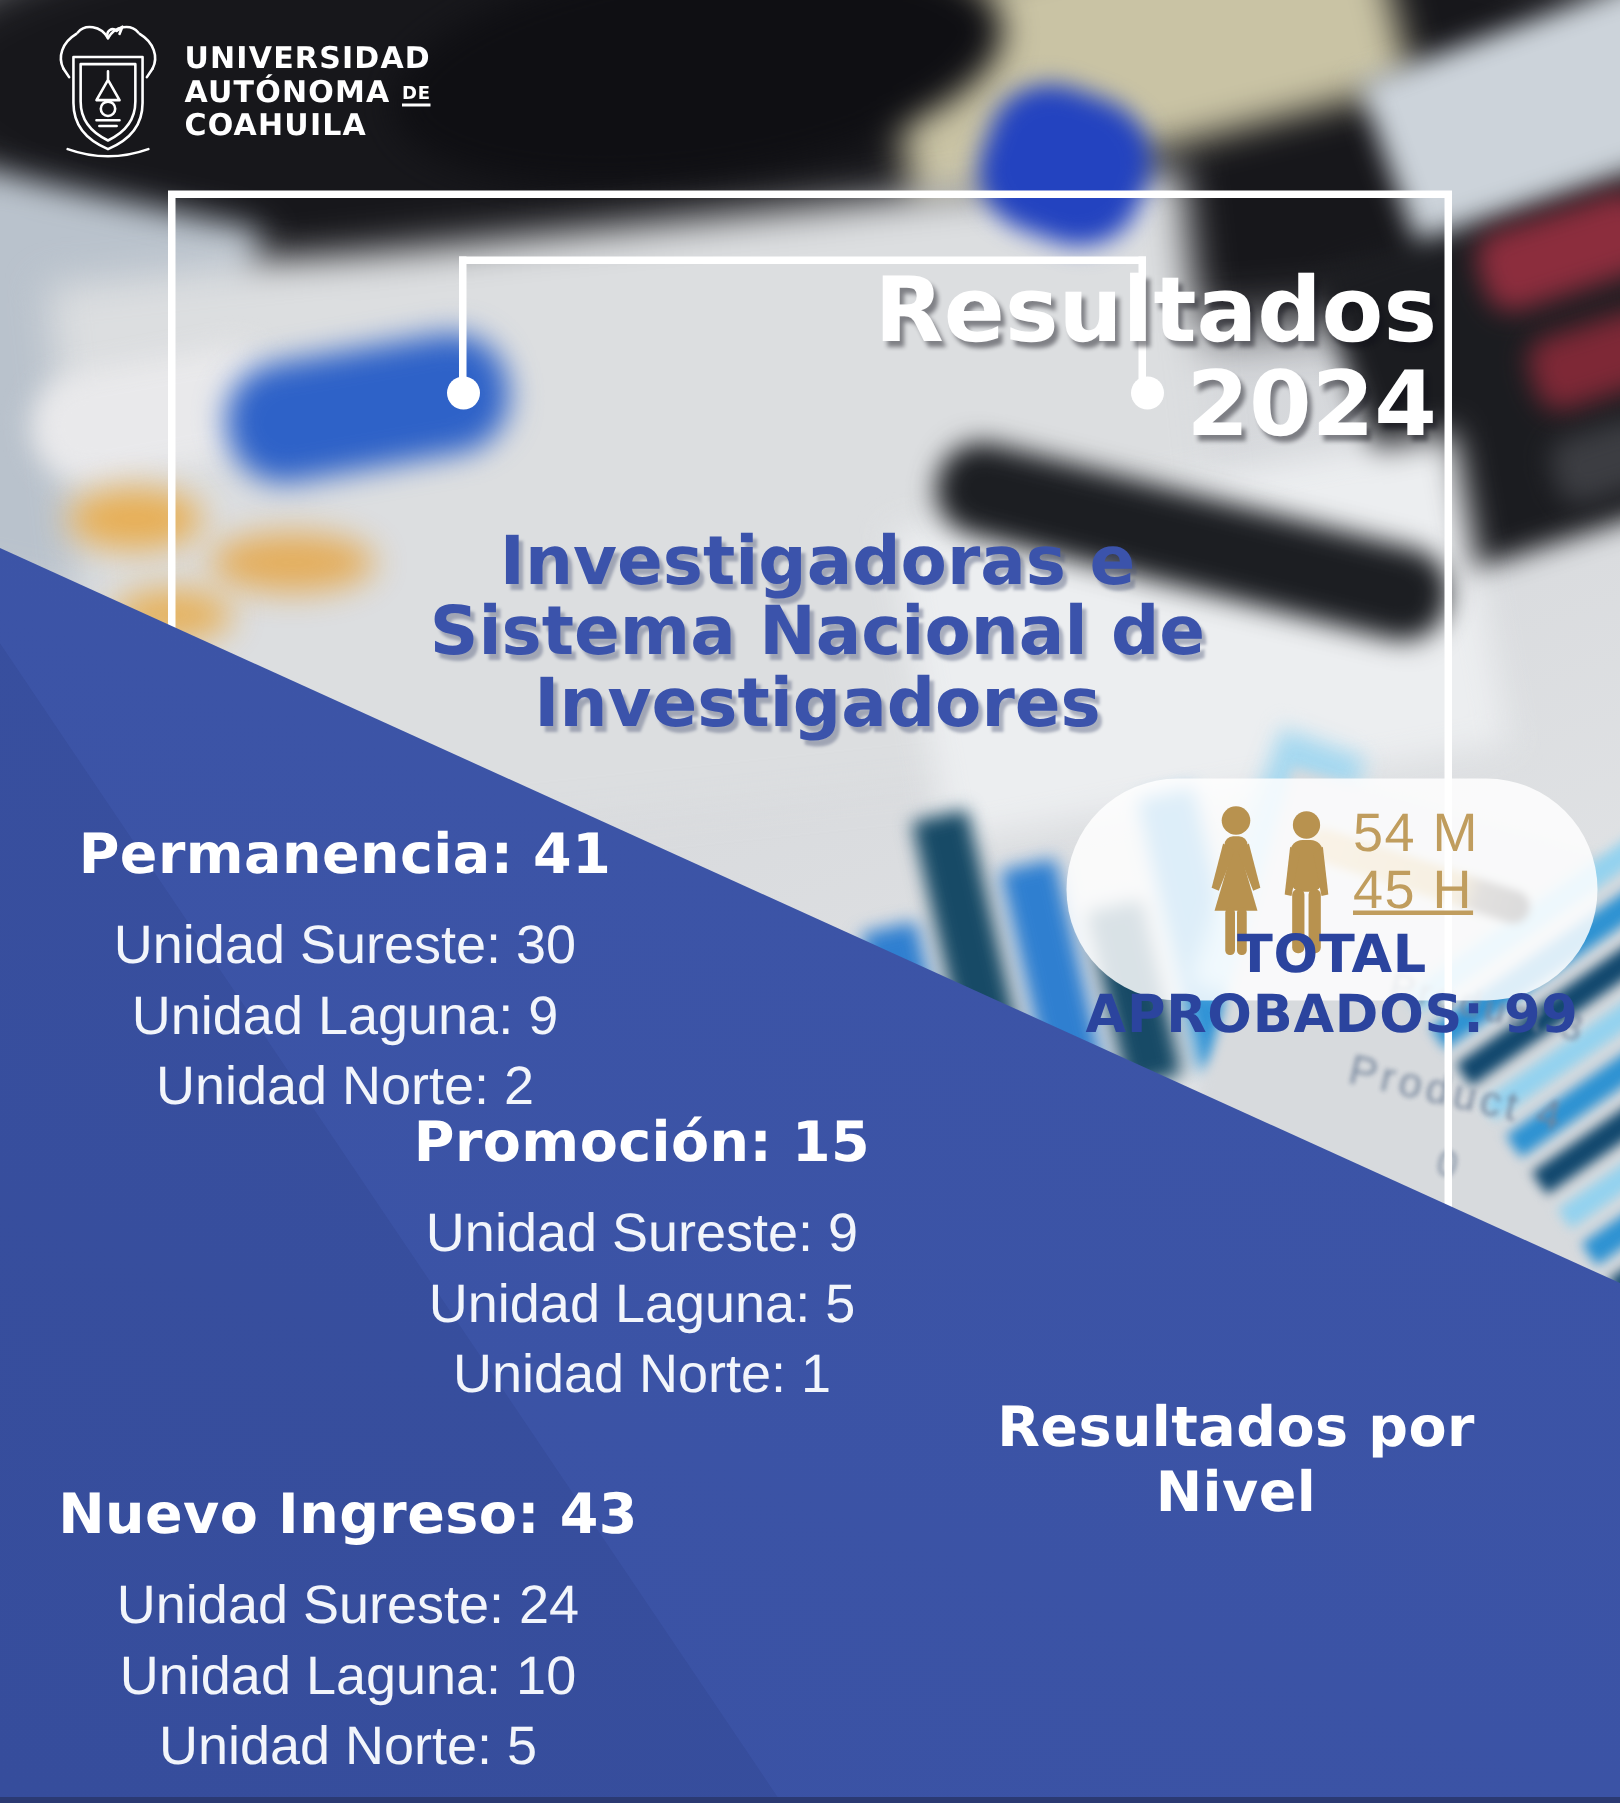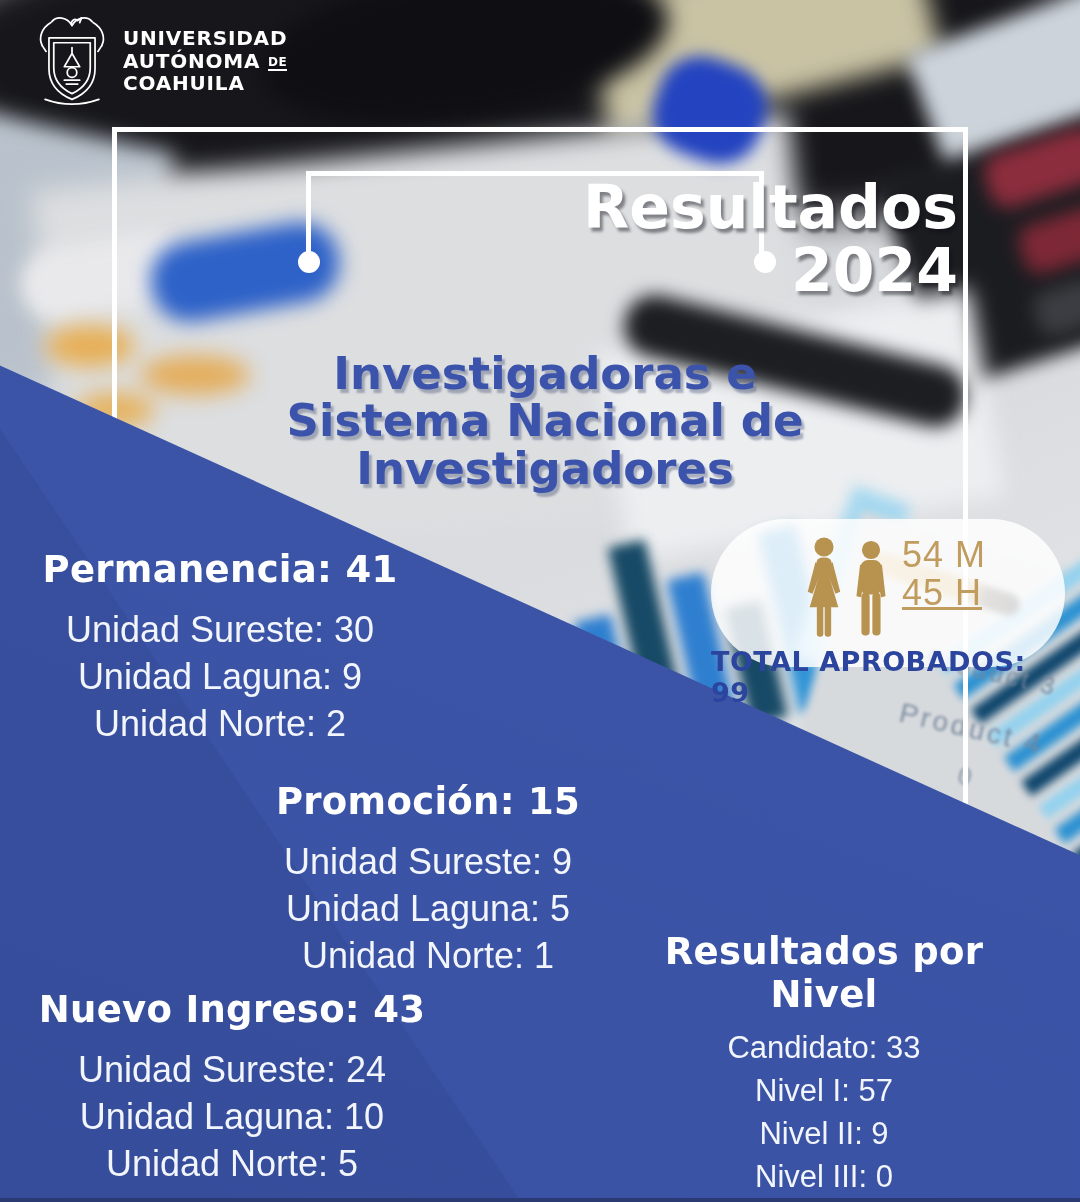--- a/index.html
+++ b/index.html
@@ -78,27 +78,27 @@
   .subtitle{position:absolute;left:125px;top:350px;width:840px;text-align:center;z-index:5;
     color:var(--subtitle-blue);font-family:"DejaVu Sans",sans-serif;font-weight:700;font-size:45px;line-height:1.05;
     text-shadow:3px 4px 2px rgba(70,80,115,.4);}
   .pill-bg{position:absolute;left:711px;top:519px;width:354px;height:148px;border-radius:80px;background:rgba(255,255,255,.84);z-index:1;}
   .pill-el{position:absolute;z-index:5;}
   .icon-woman{left:803px;top:536px;width:42px;height:106px;}
   .icon-man{left:851px;top:538px;width:40px;height:104px;}
   .pill-count{font-family:"Liberation Sans",sans-serif;font-weight:400;color:var(--gold-text);font-size:36px;letter-spacing:1px;}
   .pill-women{left:902px;top:534px;}
   .pill-men{left:902px;top:572px;text-decoration:underline;}
-  .pill-total{left:711px;top:646px;width:354px;text-align:left;font-family:"DejaVu Sans",sans-serif;font-weight:800;font-size:27px;color:var(--total-blue);letter-spacing:.5px;}
+  .pill-total{left:711px;top:617px;width:354px;text-align:center;font-family:"DejaVu Sans",sans-serif;font-weight:800;font-size:35px;color:var(--total-blue);letter-spacing:.5px;}
   .section{position:absolute;z-index:5;text-align:center;color:#fff;}
   .section h2{font-family:"DejaVu Sans",sans-serif;font-weight:800;font-size:37px;letter-spacing:.3px;}
   .section .items{margin-top:15px;font-family:"Liberation Sans",sans-serif;font-weight:400;color:#f2f5fb;}
   .section .items div{font-size:36px;line-height:47px;}
-  .sec-permanencia{left:20px;top:548px;width:400px;}
-  .sec-promocion{left:228px;top:780px;width:400px;}
+  .sec-permanencia{left:30px;top:548px;width:400px;}
+  .sec-promocion{left:228px;top:740px;width:400px;}
   .sec-nuevo{left:32px;top:988px;width:400px;}
   .sec-nivel{left:618px;top:930px;width:412px;}
   .sec-nivel .items{margin-top:10px;}
   .sec-nivel .items div{font-size:31px;line-height:43px;}
 </style>
 </head>
 <body>
 
 <div class="canvas">
 
@@ -222,21 +222,15 @@
     <h2>Nuevo Ingreso: 43</h2>
     <div class="items">
       <div>Unidad Sureste: 24</div>
       <div>Unidad Laguna: 10</div>
       <div>Unidad Norte: 5</div>
     </div>
   </div>
 
   <div class="section sec-nivel">
     <h2>Resultados por Nivel</h2>
-    <div class="items">
-      <div>Candidato: 33</div>
-      <div>Nivel I: 57</div>
-      <div>Nivel II: 9</div>
-      <div>Nivel III: 0</div>
-    </div>
   </div>
 
 </div>
 
 </body></html>

